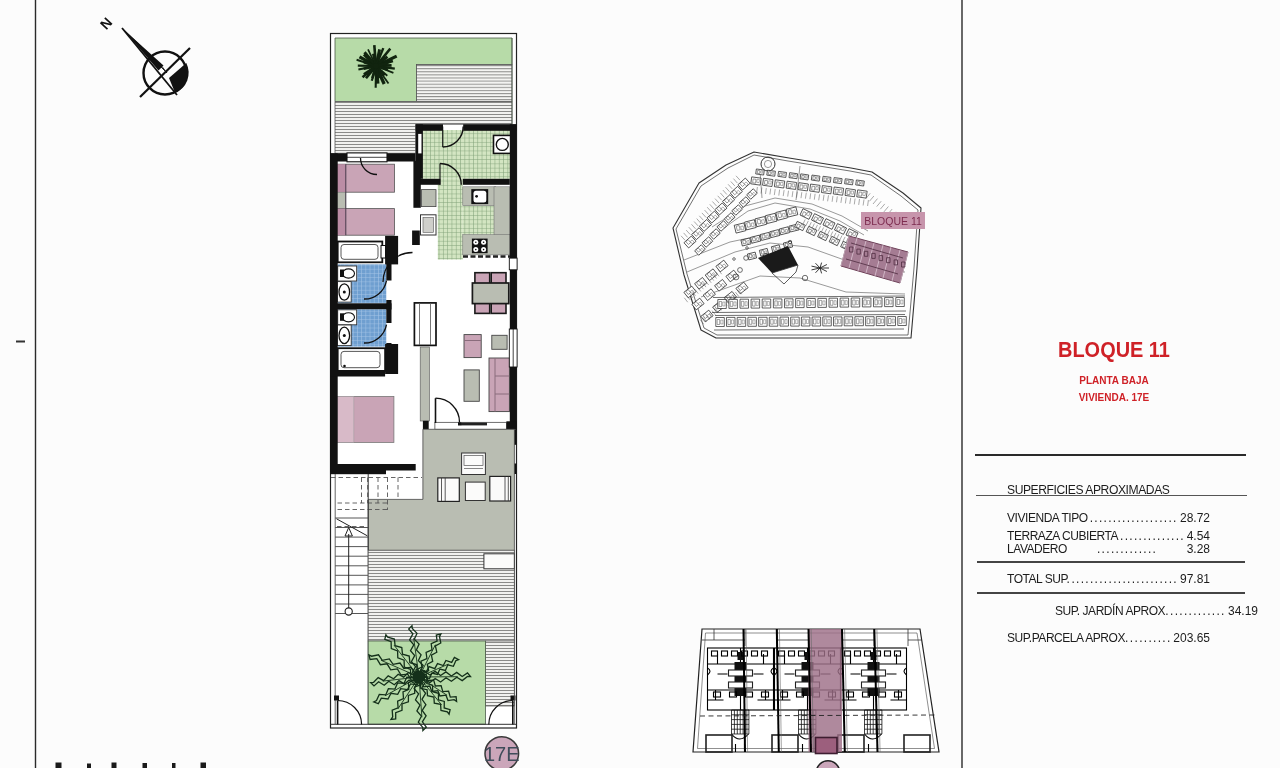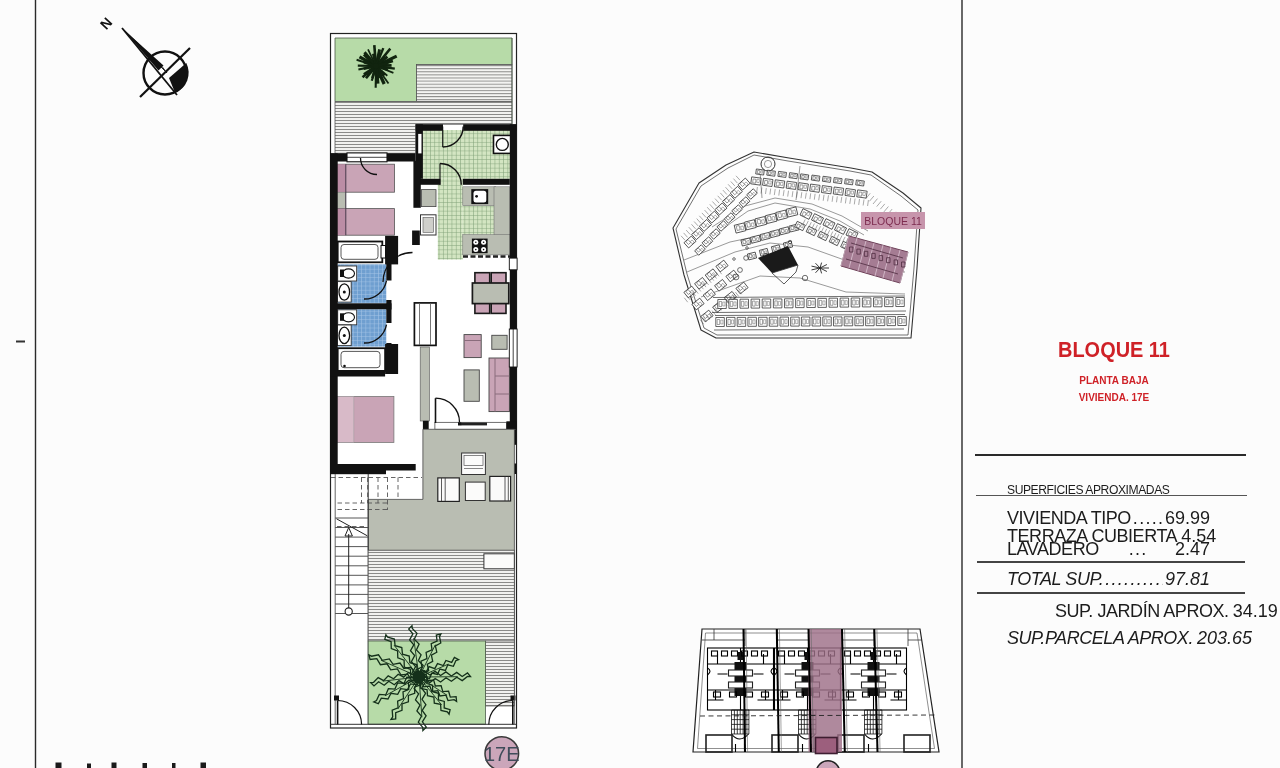--- a/index.html
+++ b/index.html
@@ -1,19 +1,19 @@
 <!DOCTYPE html>
 <html><head><meta charset="utf-8">
 <style>
 html,body{margin:0;padding:0;width:1280px;height:768px;background:#fcfcfc;overflow:hidden;
 font-family:"Liberation Sans", sans-serif;}
 .abs{position:absolute;}
 .red{color:#cf2127;font-weight:bold;}
 .row{position:absolute;left:0px;width:203px;display:flex;color:#1c1c1c;
-font-size:18px;letter-spacing:-0.45px;white-space:nowrap;line-height:13px;}
+font-size:12px;letter-spacing:-0.45px;white-space:nowrap;line-height:13px;}
 .row .lbl{flex:none;}
 .row .dots{flex:1;overflow:hidden;letter-spacing:1.3px;margin:0 2px;color:#1c1c1c;}
 .row .val{flex:none;letter-spacing:0;}
 </style></head>
 <body>
 <svg width="1280" height="768" viewBox="0 0 1280 768" style="position:absolute;left:0;top:0">
 <defs>
 <pattern id="hatch" width="4" height="3.1" patternUnits="userSpaceOnUse">
 <rect width="4" height="3.1" fill="#f4f4f2"></rect>
         <rect width="4" height="1" fill="#8e8e8c"></rect>
@@ -1088,48 +1088,48 @@
 
 <div class="abs" style="left:1007px;top:483px;font-size:12.5px;letter-spacing:-0.45px;color:#1c1c1c;transform:scaleX(0.97);transform-origin:left;">SUPERFICIES APROXIMADAS</div>
 
 <div class="abs" style="left:976px;top:494.8px;width:271px;height:1.2px;background:#555;"></div>
 
 <div class="abs" style="left:1007px;top:0;width:203px;height:768px;">
 
 <div class="row" style="top:511.6px;">
       <span class="lbl">VIVIENDA TIPO</span>
       <span class="dots">...........................................</span>
-      <span class="val">69.99</span>
+      <span class="val">28.72</span>
     </div>
 
 <div class="row" style="top:530px;">
       <span class="lbl">TERRAZA CUBIERTA</span>
       <span class="dots">...........................................</span>
       <span class="val">4.54</span>
     </div>
 
 <div class="row" style="top:543.4px;gap:28px;">
       <span class="lbl">LAVADERO</span>
       <span class="dots">...........................................</span>
-      <span class="val">2.47</span>
+      <span class="val">3.28</span>
     </div>
 
-<div class="row" style="top:572.9px;font-style:italic;">
+<div class="row" style="top:572.9px;">
       <span class="lbl">TOTAL SUP.</span>
       <span class="dots">...........................................</span>
       <span class="val">97.81</span>
     </div>
 
 <div class="row" style="top:605px;margin-left:48px;">
       <span class="lbl">SUP. JARDÍN APROX.</span>
       <span class="dots">...........................................</span>
       <span class="val">34.19</span>
     </div>
 
-<div class="row" style="top:631.8px;font-style:italic;">
+<div class="row" style="top:631.8px;">
       <span class="lbl">SUP.PARCELA APROX.</span>
       <span class="dots">...........................................</span>
       <span class="val">203.65</span>
     </div>
 </div>
 
 <div class="abs" style="left:977px;top:561px;width:268px;height:1.6px;background:#444;"></div>
 
 <div class="abs" style="left:977px;top:592px;width:268px;height:1.8px;background:#444;"></div>
 </body></html>

